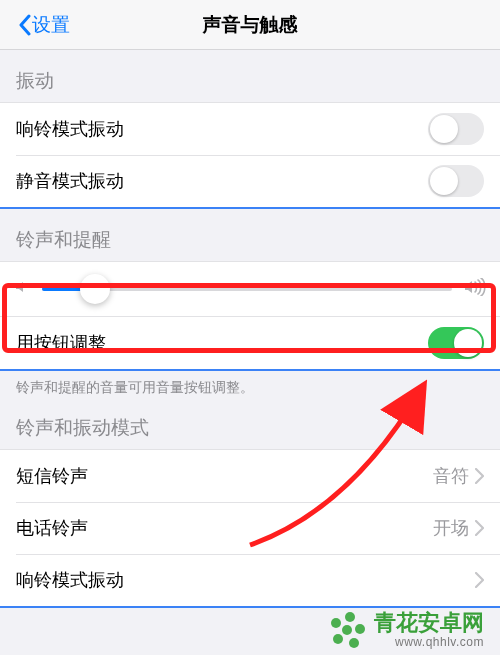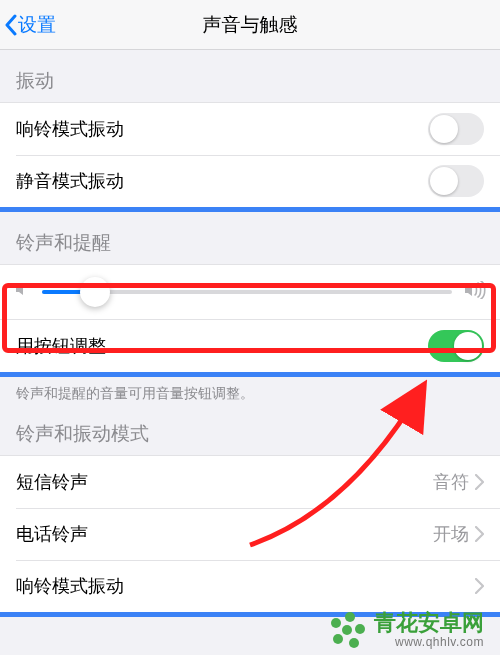--- a/index.html
+++ b/index.html
@@ -16,46 +16,46 @@
     border-bottom: 1px solid #d6d6d9;
     display: flex;
     align-items: center;
     position: relative;
   }
   .back {
     display: flex;
     align-items: center;
     color: #0a7aff;
     font-size: 19px;
-    padding-left: 4px;
+    padding-left: 18px;
     cursor: pointer;
   }
   .back svg { display: block; }
   .navtitle {
     position: absolute;
     left: 0; right: 0;
     text-align: center;
     font-size: 19px;
-    font-weight: 400;
+    font-weight: 700;
     pointer-events: none;
   }
   .section-header {
     color: #8a8a8e;
     font-size: 19px;
     padding: 18px 16px 8px;
   }
   .section-footer {
     color: #8a8a8e;
     font-size: 14px;
     padding: 8px 16px 4px;
   }
   .group {
     background: #fff;
     border-top: 1px solid #e2e2e5;
-    border-bottom: 5px solid #3b82f6;
+    border-bottom: 2px solid #3b82f6;
   }
   .row {
     display: flex;
     align-items: center;
     min-height: 52px;
     padding: 0 16px;
     position: relative;
   }
   .row + .row::before {
     content: "";

